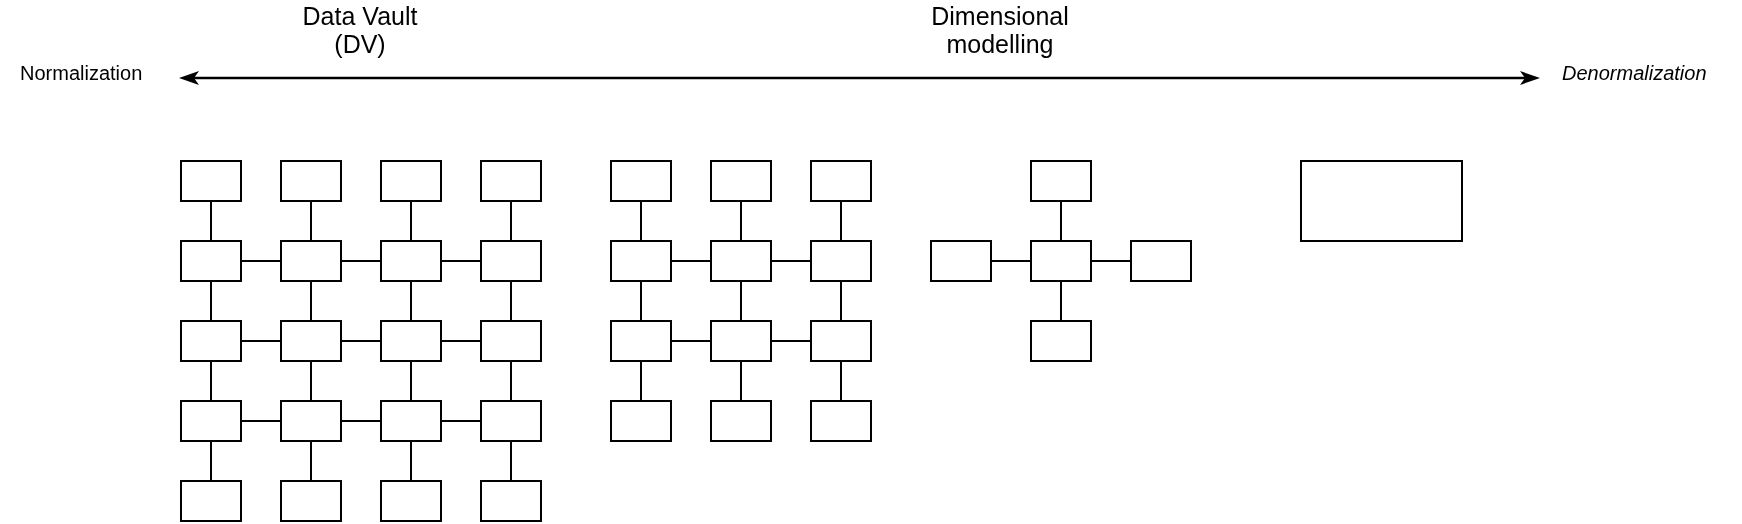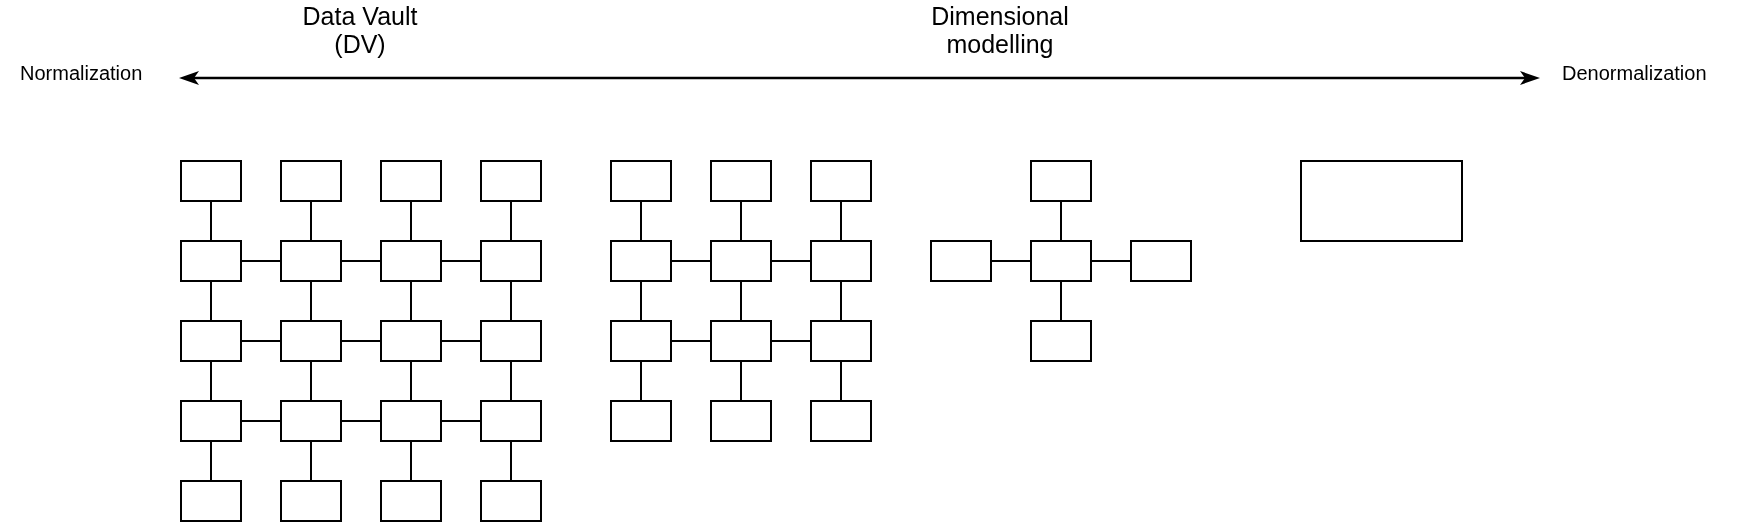--- a/index.html
+++ b/index.html
@@ -13,21 +13,21 @@
     overflow: hidden;
   }
   .side-label {
     position: absolute;
     top: 61px;
     font-size: 20px;
     line-height: 24px;
     white-space: nowrap;
   }
   .side-label.left  { left: 20px; }
-  .side-label.right { left: 1562px; }
+  .side-label.right { left: 1562px; font-style: italic; }
   .cat-label {
     position: absolute;
     top: 2px;
     transform: translateX(-50%);
     text-align: center;
     font-size: 25px;
     line-height: 28px;
     white-space: nowrap;
   }
   #diagram-svg {

